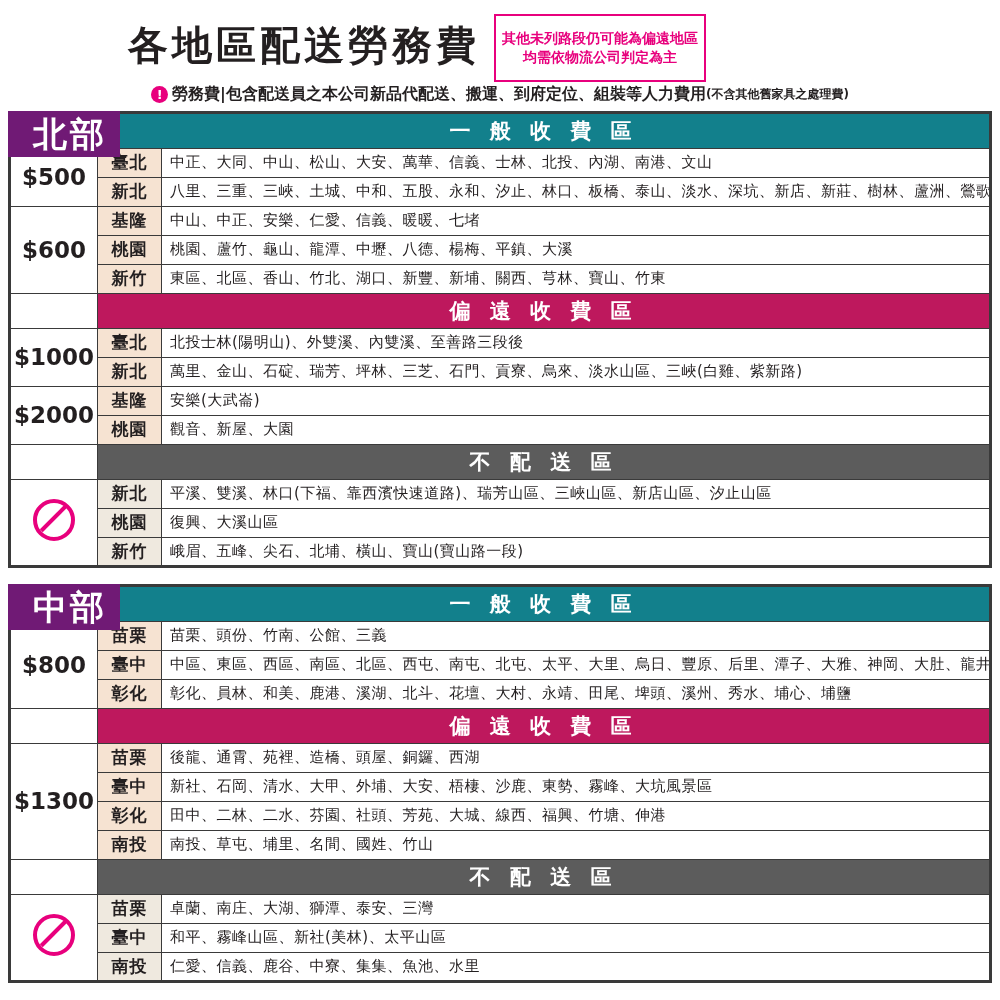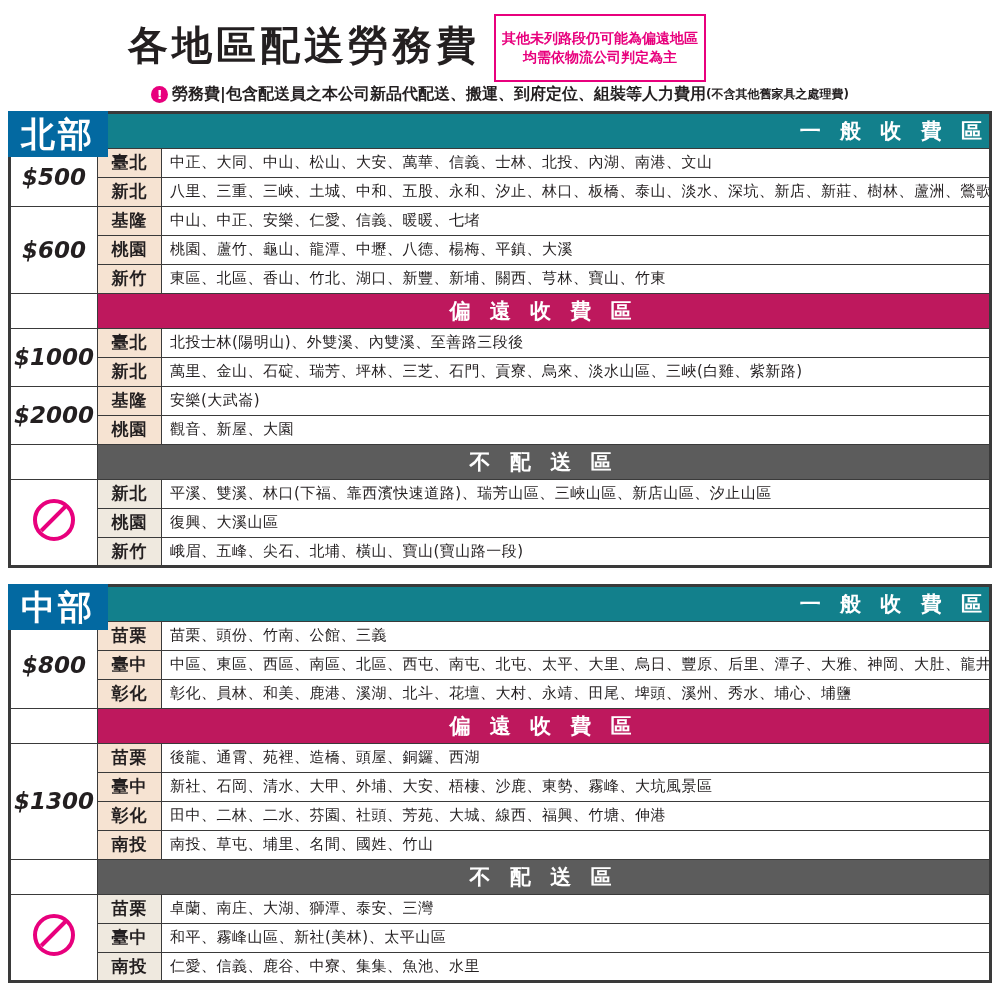--- a/index.html
+++ b/index.html
@@ -35,41 +35,41 @@
     background:#e8007d;color:#fff;font-size:13px;line-height:17px;
     text-align:center;margin-right:4px;font-weight:bold;
   }
   .subnote .small{font-size:12px;font-weight:bold;}
 
   
   .region{position:relative;margin:0 8px 16px 8px;}
   .region-tag{
     position:absolute;left:0;top:0;
     width:100px;height:46px;line-height:46px;text-align:center;
-    background:#0369a1;color:#fff;font-size:34px;font-weight:bold;letter-spacing:3px;
+    background:#701a75;color:#fff;font-size:34px;font-weight:bold;letter-spacing:3px;
     z-index:3;
+    padding-left:12px;
   }
   table.fee{
     border-collapse:collapse;width:100%;table-layout:fixed;
     border:3px solid #3a3a3a;
   }
   table.fee td{border:1px solid #3a3a3a;vertical-align:middle;}
   .band{
     text-align:center;font-size:21px;font-weight:bold;letter-spacing:6px;
     color:#ffffff;height:32px;
   }
-  .band.normal{background:#12808c;text-align:right;}
+  .band.normal{background:#12808c;}
   .band.remote{background:#be185d;}
   .band.none{background:#5c5c5c;}
   .band-pad{background:transparent;border:none !important;}
 
   .price{
     width:88px;text-align:center;font-size:23px;font-weight:bold;
     background:#ffffff;
-    font-style:italic;
   }
   .city{
     width:64px;text-align:center;font-size:17px;font-weight:bold;
     background:#f6e3d2;letter-spacing:1px;
   }
   .city.gray{background:#efe9df;}
   .areas{
     font-size:15px;padding:3px 6px 3px 8px;background:#ffffff;
     letter-spacing:0.5px;white-space:nowrap;overflow:hidden;
   }

